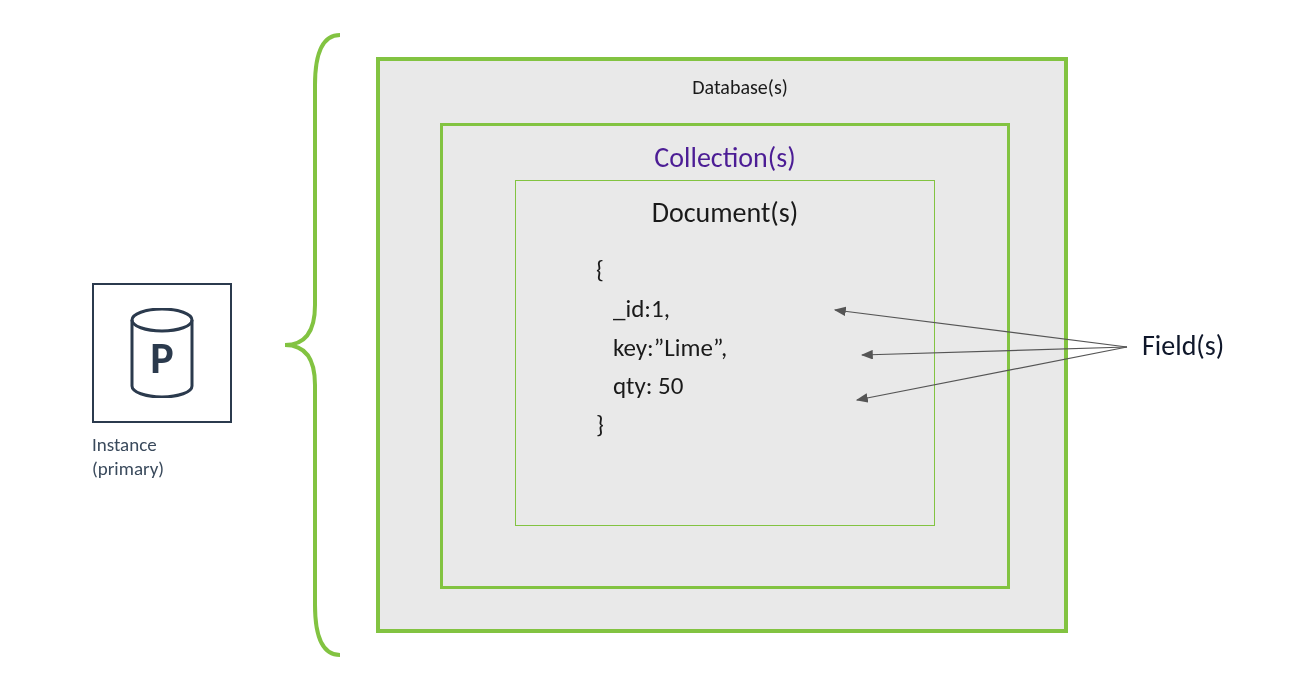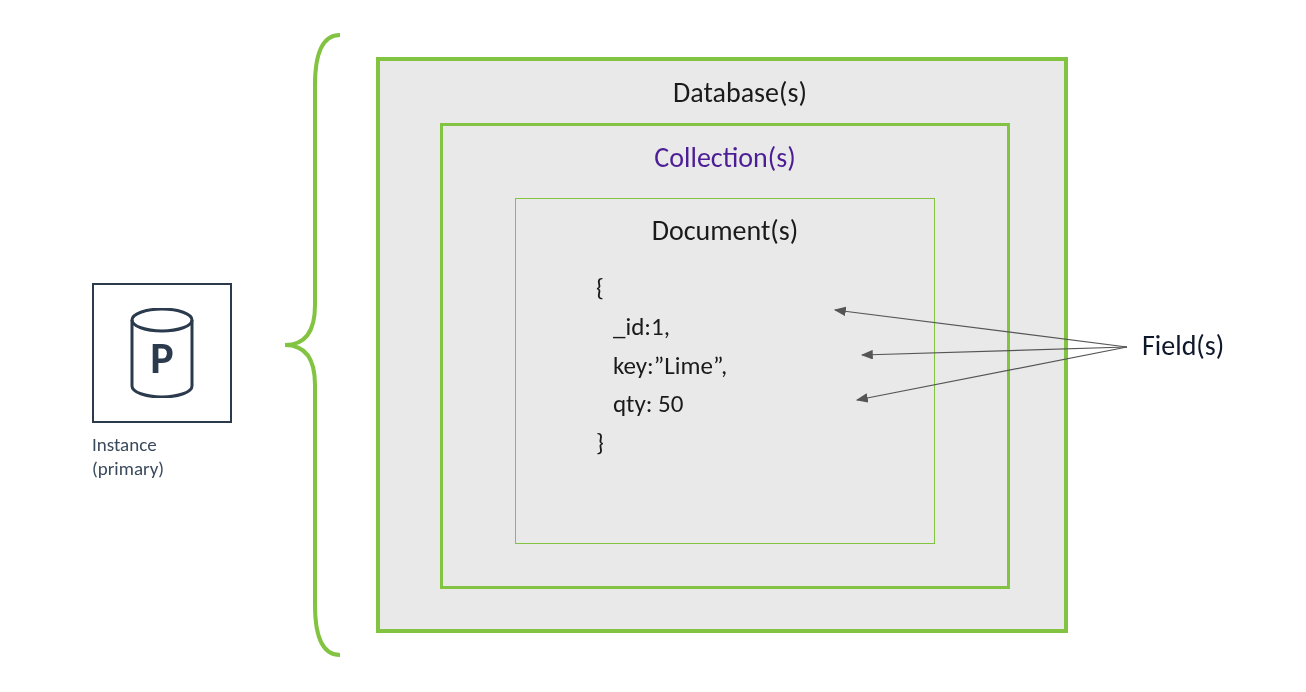--- a/index.html
+++ b/index.html
@@ -68,21 +68,21 @@
       height: 576px;
       border: 4px solid #82c341;
       background: #e9e9e9;
     }
     .db-title {
       position: absolute;
       top: 14px;
       left: 0;
       right: 0;
       text-align: center;
-      font-size: 28px;
+      font-size: 20px;
       color: #1a1a1a;
       padding-left: 36px;
     }
     .coll-box {
       position: absolute;
       left: 60px;
       top: 62px;
       width: 570px;
       height: 466px;
       border: 3px solid #82c341;
@@ -93,21 +93,21 @@
       top: 14px;
       left: 0;
       right: 0;
       text-align: center;
       font-size: 28px;
       color: #4c1d95;
     }
     .doc-box {
       position: absolute;
       left: 72px;
-      top: 72px;
+      top: 54px;
       width: 420px;
       height: 346px;
       border: 1.5px solid #82c341;
       background: #e9e9e9;
     }
     .doc-title {
       position: absolute;
       top: 14px;
       left: 0;
       right: 0;

